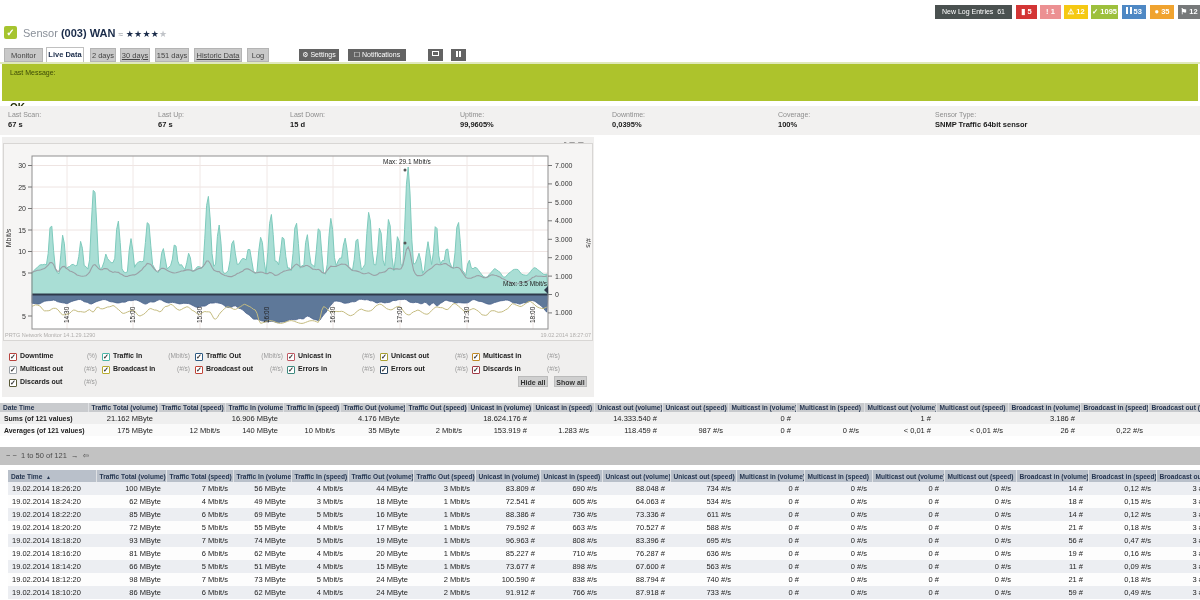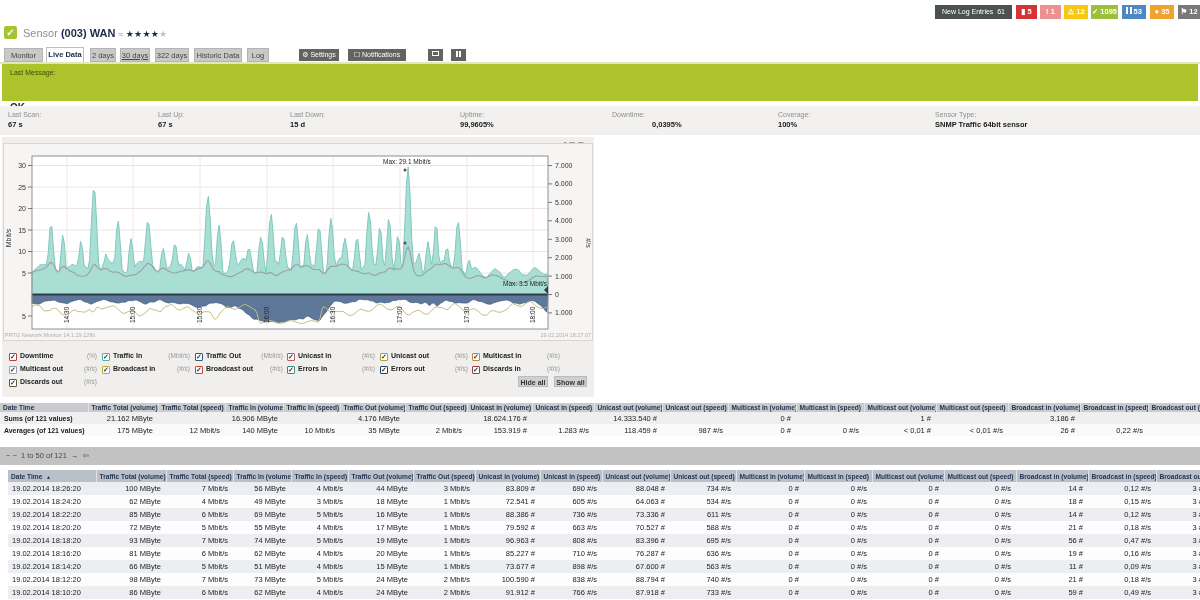--- a/index.html
+++ b/index.html
@@ -45,22 +45,22 @@
 <div class="badge" style="left:1150px;width:24px;background:#f0a32f;">● 35</div>
 <div class="badge" style="left:1178px;width:22px;background:#77797a;">⚑ 12</div>
 
 <div class="abs" style="left:4px;top:26px;width:13px;height:13px;background:#a6c42f;border-radius:2px;color:#fff;font-size:10px;line-height:13px;text-align:center;font-weight:bold;">✓</div>
 <div class="abs" style="left:23px;top:27px;font-size:11px;color:#8a9099;">Sensor <b style="color:#1a2b49;">(003) WAN</b> <span style="font-size:8px;color:#8a9099;">≈</span>&nbsp;<span style="color:#1a2b49;font-size:9px;letter-spacing:0.2px;">★★★★</span><span style="color:#c0c3c8;font-size:9px;">★</span></div>
 
 <div class="tab" style="left:4px;width:39px;">Monitor</div>
 <div class="tab active" style="left:46px;width:38px;">Live Data</div>
 <div class="tab" style="left:90px;width:26px;">2 days</div>
 <div class="tab" style="left:120px;width:30px;text-decoration:underline;">30 days</div>
-<div class="tab" style="left:155px;width:34px;">322 days</div>
-<div class="tab" style="left:194px;width:48px;">Historic Data</div>
+<div class="tab" style="left:155px;width:34px;">151 days</div>
+<div class="tab" style="left:194px;width:48px;text-decoration:underline;">Historic Data</div>
 <div class="tab" style="left:247px;width:22px;">Log</div>
 <div class="btn" style="left:299px;width:40px;">⚙ Settings</div>
 <div class="btn" style="left:348px;width:58px;">☐ Notifications</div>
 <div class="btn" style="left:428px;width:15px;"><span style="display:inline-block;width:7px;height:5px;border:1px solid #fff;vertical-align:1px;"></span></div>
 <div class="btn" style="left:451px;width:15px;"><span style="display:inline-block;width:2px;height:6px;background:#fff;margin-right:1px;"></span><span style="display:inline-block;width:2px;height:6px;background:#fff;"></span></div>
 
 <div class="abs" style="left:0px;top:62px;width:1200px;height:2px;background:#e0e9bb;"></div>
 <div class="abs" style="left:2px;top:64px;width:1196px;height:37px;background:#adc32c;">
   <div style="position:absolute;left:8px;top:5px;font-size:7px;color:#3c4a06;">Last Message:</div>
   <div style="position:absolute;left:8px;top:16px;font-size:10px;font-weight:bold;color:#26300a;margin-top:22px;">OK</div>
@@ -69,21 +69,21 @@
 <div class="abs" style="left:0;top:106px;width:1200px;height:29px;background:#f2f1f0;"></div>
 <div class="ilbl" style="left:8px;top:111px;">Last Scan:</div>
 <div class="ival" style="left:8px;top:120px;">67 s</div>
 <div class="ilbl" style="left:158px;top:111px;">Last Up:</div>
 <div class="ival" style="left:158px;top:120px;">67 s</div>
 <div class="ilbl" style="left:290px;top:111px;">Last Down:</div>
 <div class="ival" style="left:290px;top:120px;">15 d</div>
 <div class="ilbl" style="left:460px;top:111px;">Uptime:</div>
 <div class="ival" style="left:460px;top:120px;">99,9605%</div>
 <div class="ilbl" style="left:612px;top:111px;">Downtime:</div>
-<div class="ival" style="left:612px;top:120px;margin-left:40px;">0,0395%</div>
+<div class="ival" style="left:612px;top:120px;">0,0395%</div>
 <div class="ilbl" style="left:778px;top:111px;">Coverage:</div>
 <div class="ival" style="left:778px;top:120px;">100%</div>
 <div class="ilbl" style="left:935px;top:111px;">Sensor Type:</div>
 <div class="ival" style="left:935px;top:120px;">SNMP Traffic 64bit sensor</div>
 
 <div class="abs" style="left:2px;top:137px;width:592px;height:260px;background:#f0efee;">
   <div style="position:absolute;left:559px;top:4px;font-size:7px;color:#555;letter-spacing:2px;">↺▤▤</div>
   <div style="position:absolute;left:1px;top:6px;width:590px;height:198px;">
       <svg width="590" height="198" viewBox="0 0 590 198" style="position:absolute;left:0;top:0">
 <rect x="0.5" y="0.5" width="589" height="197" fill="#f6f5f4" stroke="#d8d6d4"></rect>

